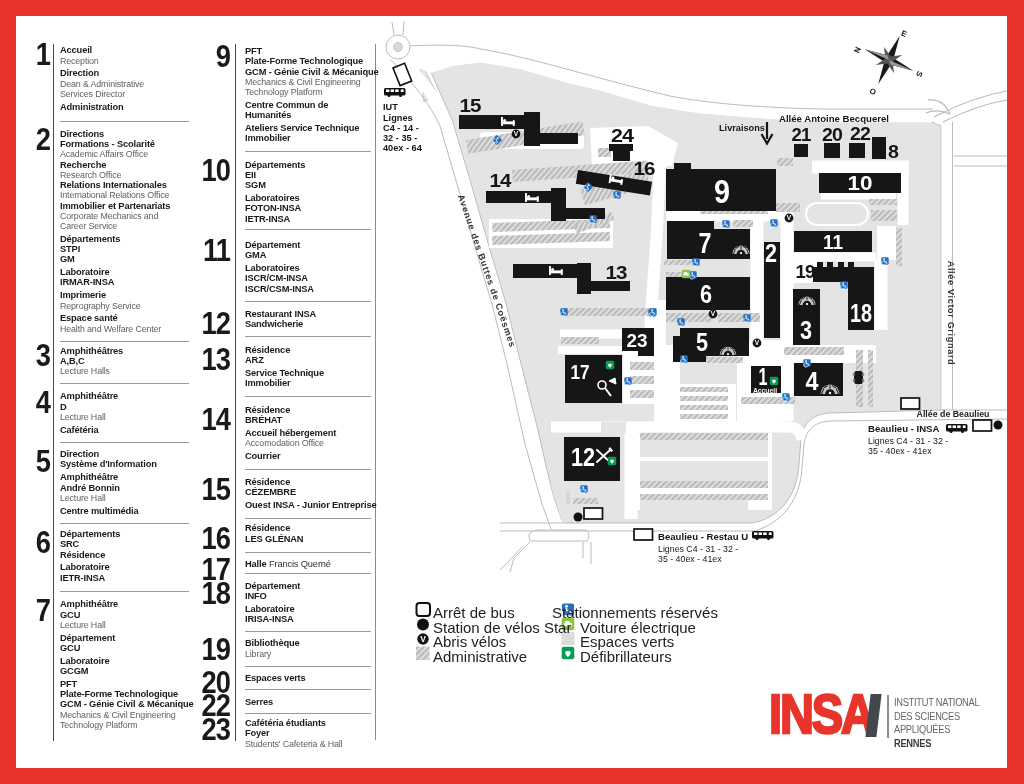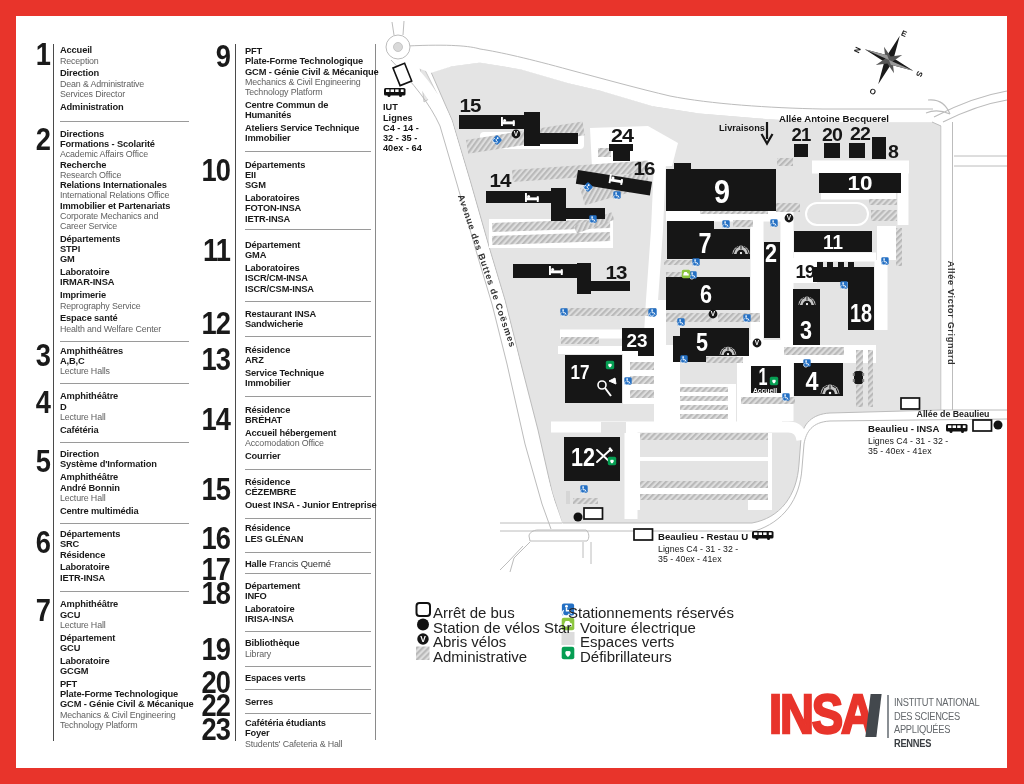--- a/index.html
+++ b/index.html
@@ -646,21 +646,21 @@
       <rect x="-4.2" y="-4.2" width="8.4" height="8.4" rx="1.4" fill="#069e53"></rect>
       <path d="M0,2.6 C-2.8,0.6 -1.9,-2.2 0,-1.1 C1.9,-2.2 2.8,0.6 0,2.6 Z" fill="#fff"></path>
     </g>
 </svg>
 
 <div class="lgd" style="left:433px;top:604px">Arrêt de bus</div>
 <div class="lgd" style="left:433px;top:618.5px">Station de vélos Star</div>
 <div class="lgd" style="left:433px;top:633px">Abris vélos</div>
 <div class="lgd" style="left:433px;top:647.5px">Administrative</div>
 
-<div class="lgd" style="left:568px;top:604px">Stationnements réservés</div>
+<div class="lgd" style="left:552px;top:604px">Stationnements réservés</div>
 <div class="lgd" style="left:580px;top:618.5px">Voiture électrique</div>
 <div class="lgd" style="left:580px;top:633px">Espaces verts</div>
 <div class="lgd" style="left:580px;top:647.5px">Défibrillateurs</div>
 
 <div style="position:absolute;left:769px;top:690px;width:130px;height:48px;color:#e8342b;font-weight:bold;font-size:56px;line-height:47px;letter-spacing:-2.5px;-webkit-text-stroke:2.4px #e8342b;transform:scaleX(.84);transform-origin:0 0">INSA</div>
 
 <div style="position:absolute;left:868px;top:694px;width:11px;height:43px;background:#43484d;transform:skewX(-7deg)"></div>
 
 <div style="position:absolute;left:887px;top:695px;width:2px;height:43px;background:#8a8f94"></div>
 

